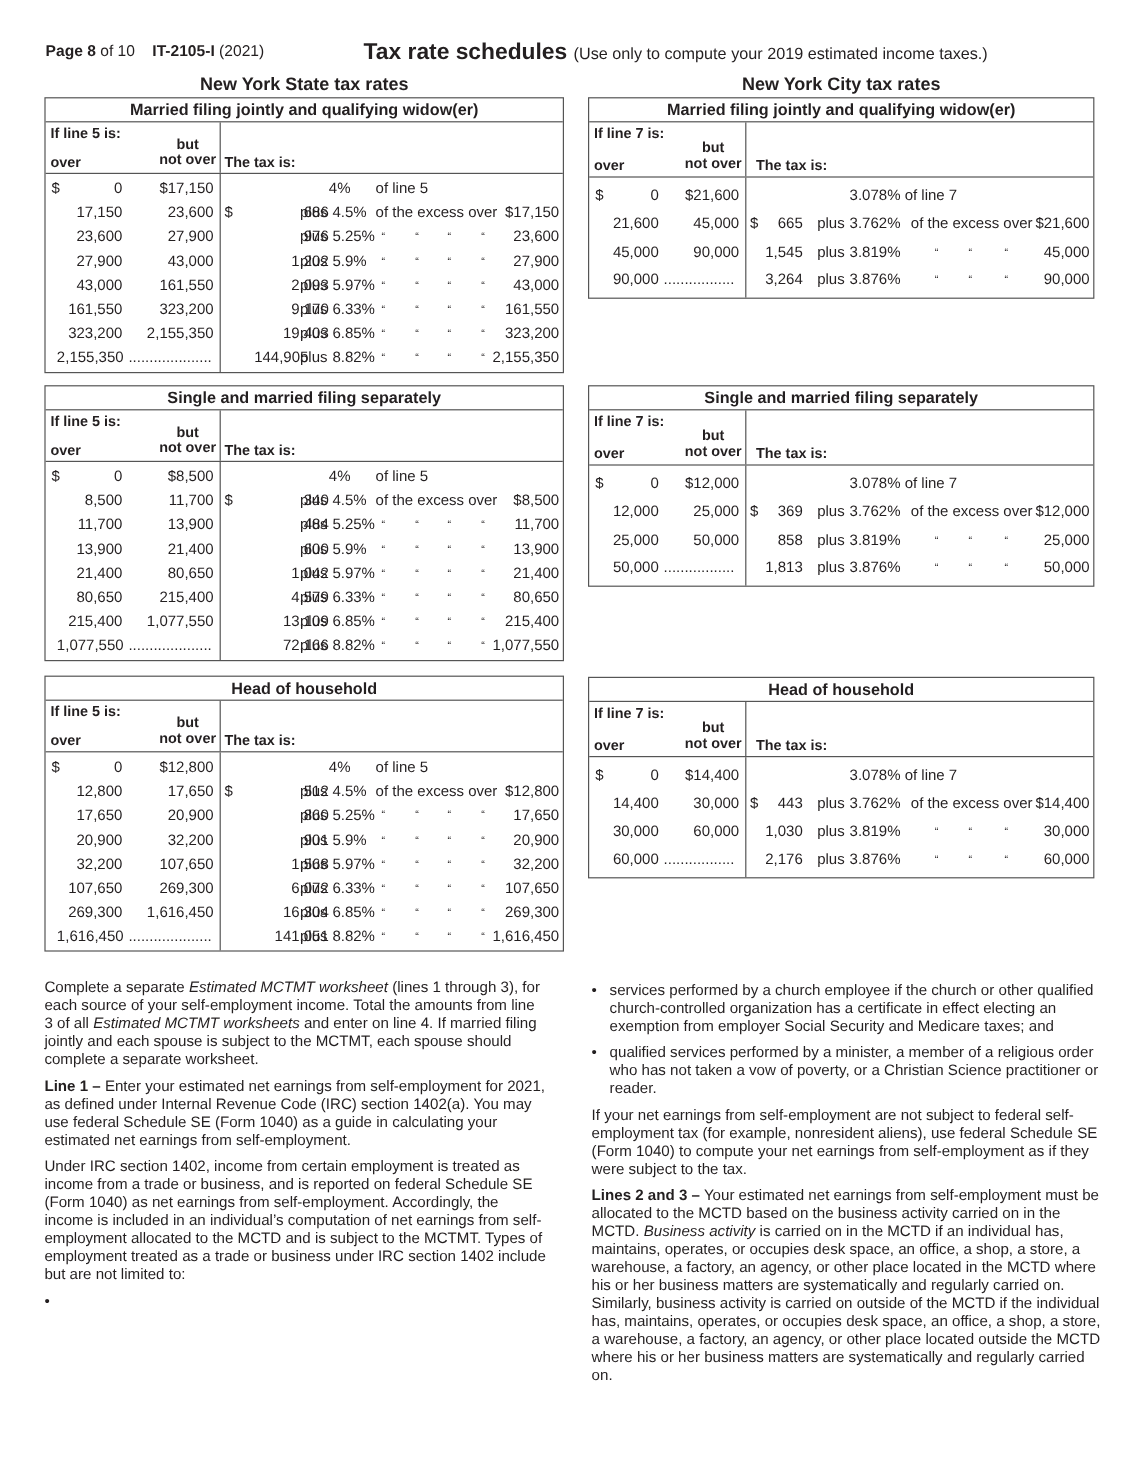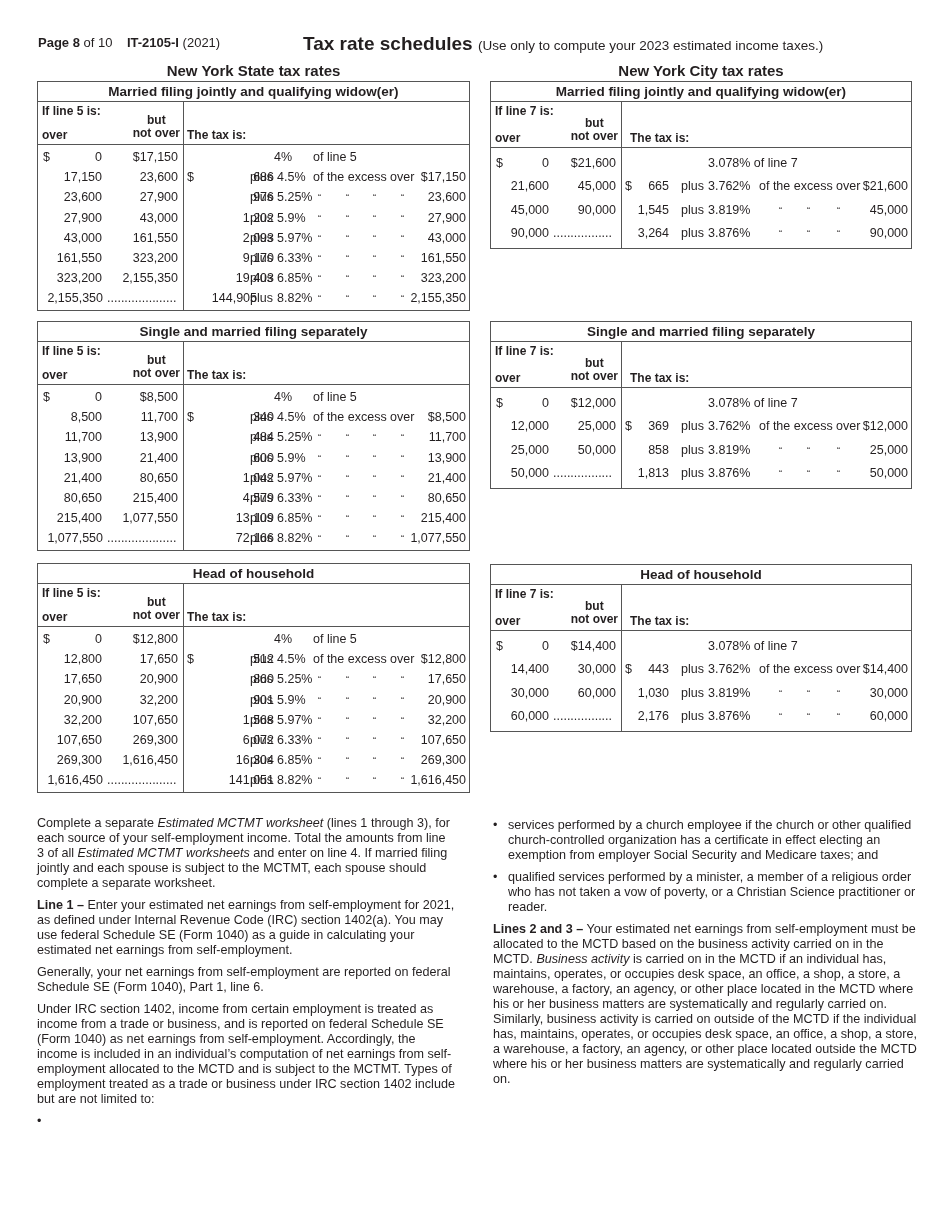--- a/index.html
+++ b/index.html
@@ -45,21 +45,21 @@
 <div class="abs page-header">
   <b>Page</b>
   <b>8</b>
   <span>of 10</span>
   &nbsp;&nbsp;
   <b>IT-2105-I</b>
   <span>(2021)</span>
 </div>
 <div class="abs main-title">
   <span>Tax rate schedules</span>
-  <span class="sub">(Use only to compute your 2023 estimated income taxes.)</span>
+  <span class="sub">(Use only to compute your 2019 estimated income taxes.)</span>
 </div>
 
 <div class="abs section-title" style="left:37px; width:433px; top:62px;">New York State tax rates</div>
 <div class="abs section-title" style="left:490px; width:422px; top:62px;">New York City tax rates</div>
 
 <div id="tables">
     <div class="tbl" style="left: 37px; top: 81px; width: 433px;">
       <div class="ttl">Married filing jointly and qualifying widow(er)</div>
       <div class="hdr" style="height: 42px;">
         <div class="l" style="width:145px">
@@ -627,22 +627,22 @@
           <span class="q" style="left:346px">“</span>
           <span class="r" style="right:3px;">60,000</span>
         </div>
       </div>
     </div>
   </div>
 
 <div class="text-col" style="left:37px; top:816px; width:418px;">
   <p><span>Complete a separate </span><i>Estimated MCTMT worksheet</i><span> (lines 1 through 3), for each source of your self-employment income. Total the amounts from line 3 of all </span><i>Estimated MCTMT worksheets</i><span> and enter on line 4. If married filing jointly and each spouse is subject to the MCTMT, each spouse should complete a separate worksheet.</span></p>
   <p><b>Line 1 –</b><span> Enter your estimated net earnings from self-employment for 2021, as defined under Internal Revenue Code (IRC) section 1402(a). You may use federal Schedule SE (Form 1040) as a guide in calculating your estimated net earnings from self-employment.</span></p>
-  <p>Generally, your net earnings from self-employment are reported on federal Schedule SE (Form 1040), Part 1, line 6.</p>
   <p>Under IRC section 1402, income from certain employment is treated as income from a trade or business, and is reported on federal Schedule SE (Form 1040) as net earnings from self-employment. Accordingly, the income is included in an individual’s computation of net earnings from self-employment allocated to the MCTD and is subject to the MCTMT. Types of employment treated as a trade or business under IRC section 1402 include but are not limited to:</p>
   <div class="bullet"><span class="dot">•</span></div>
 </div>
 
 <div class="text-col" style="left:493px; top:818px; width:425px;">
   <div class="bullet"><span class="dot">•</span><span>services performed by a church employee if the church or other qualified church-controlled organization has a certificate in effect electing an exemption from employer Social Security and Medicare taxes; and</span></div>
   <div class="bullet"><span class="dot">•</span><span>qualified services performed by a minister, a member of a religious order who has not taken a vow of poverty, or a Christian Science practitioner or reader.</span></div>
+  <p>If your net earnings from self-employment are not subject to federal self-employment tax (for example, nonresident aliens), use federal Schedule SE (Form 1040) to compute your net earnings from self-employment as if they were subject to the tax.</p>
   <p><b>Lines 2 and 3 –</b><span> Your estimated net earnings from self-employment must be allocated to the MCTD based on the business activity carried on in the MCTD. </span><i>Business activity</i><span> is carried on in the MCTD if an individual has, maintains, operates, or occupies desk space, an office, a shop, a store, a warehouse, a factory, an agency, or other place located in the MCTD where his or her business matters are systematically and regularly carried on. Similarly, business activity is carried on outside of the MCTD if the individual has, maintains, operates, or occupies desk space, an office, a shop, a store, a warehouse, a factory, an agency, or other place located outside the MCTD where his or her business matters are systematically and regularly carried on.</span></p>
 </div>
 
 </body></html>

